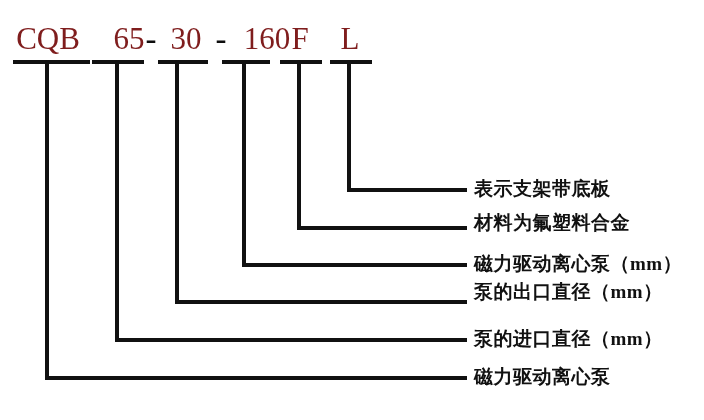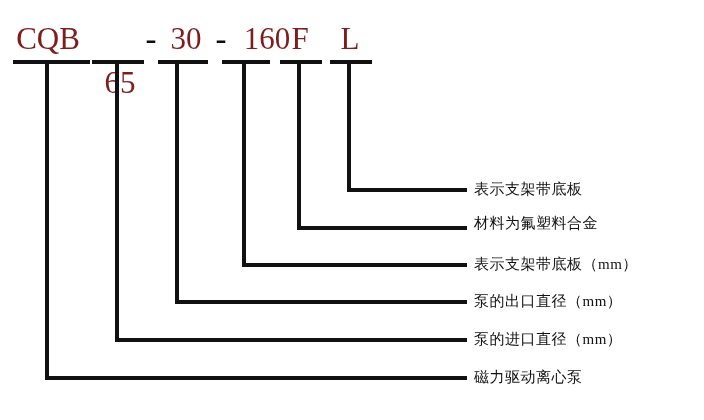--- a/index.html
+++ b/index.html
@@ -62,38 +62,38 @@
     position: absolute;
     background: #111111;
     height: 4px;
   }
 
   
   .label {
     position: absolute;
     left: 474px;
     font-family: "Liberation Serif", "DejaVu Serif", serif;
-    font-weight: normal;
-    font-size: 15px;
+    font-weight: bold;
+    font-size: 19px;
     line-height: 22px;
     color: #111111;
     white-space: pre;
     letter-spacing: 0.5px;
     text-align: center;
   }
 </style>
 </head>
 <body>
 
 <div id="diagram-root">
 
   <div class="model-row">
     <div class="code-seg" style="left:10px; width:76px;">CQB</div>
 
-    <div class="code-seg" style="left:92px; width:56px;margin-top:44px;">65</div>
+    <div class="code-seg" style="left:101px; width:56px;">65</div>
 
     <div class="dash-seg" style="left:141px; width:20px;">-</div>
 
     <div class="code-seg" style="left:158px; width:56px;">30</div>
 
     <div class="dash-seg" style="left:211px; width:20px;">-</div>
 
     <div class="code-seg" style="left:228px; width:78px;text-align:center;">160</div>
 
     <div class="code-seg" style="left:280px; width:40px;">F</div>
@@ -124,21 +124,21 @@
   <div class="lead-h" style="left:297px; top:226px; width:170px;"></div>
   <div class="lead-h" style="left:242px; top:263px; width:225px;"></div>
   <div class="lead-h" style="left:175px; top:300px; width:292px;"></div>
   <div class="lead-h" style="left:115px; top:338px; width:352px;"></div>
   <div class="lead-h" style="left:45px;  top:376px; width:422px;"></div>
 
   <div class="label" style="top:178px;">表示支架带底板</div>
 
   <div class="label" style="top:212px;">材料为氟塑料合金</div>
 
-  <div class="label" style="top:253px;">表示支架带底板（mm）</div>
+  <div class="label" style="top:253px;">磁力驱动离心泵（mm）</div>
 
-  <div class="label" style="top:290px;">泵的出口直径（mm）</div>
+  <div class="label" style="top:281px;">泵的出口直径（mm）</div>
 
   <div class="label" style="top:366px;">磁力驱动离心泵</div>
 
   <div class="label" style="top:328px;">泵的进口直径（mm）</div>
 
 </div>
 
 </body></html>

